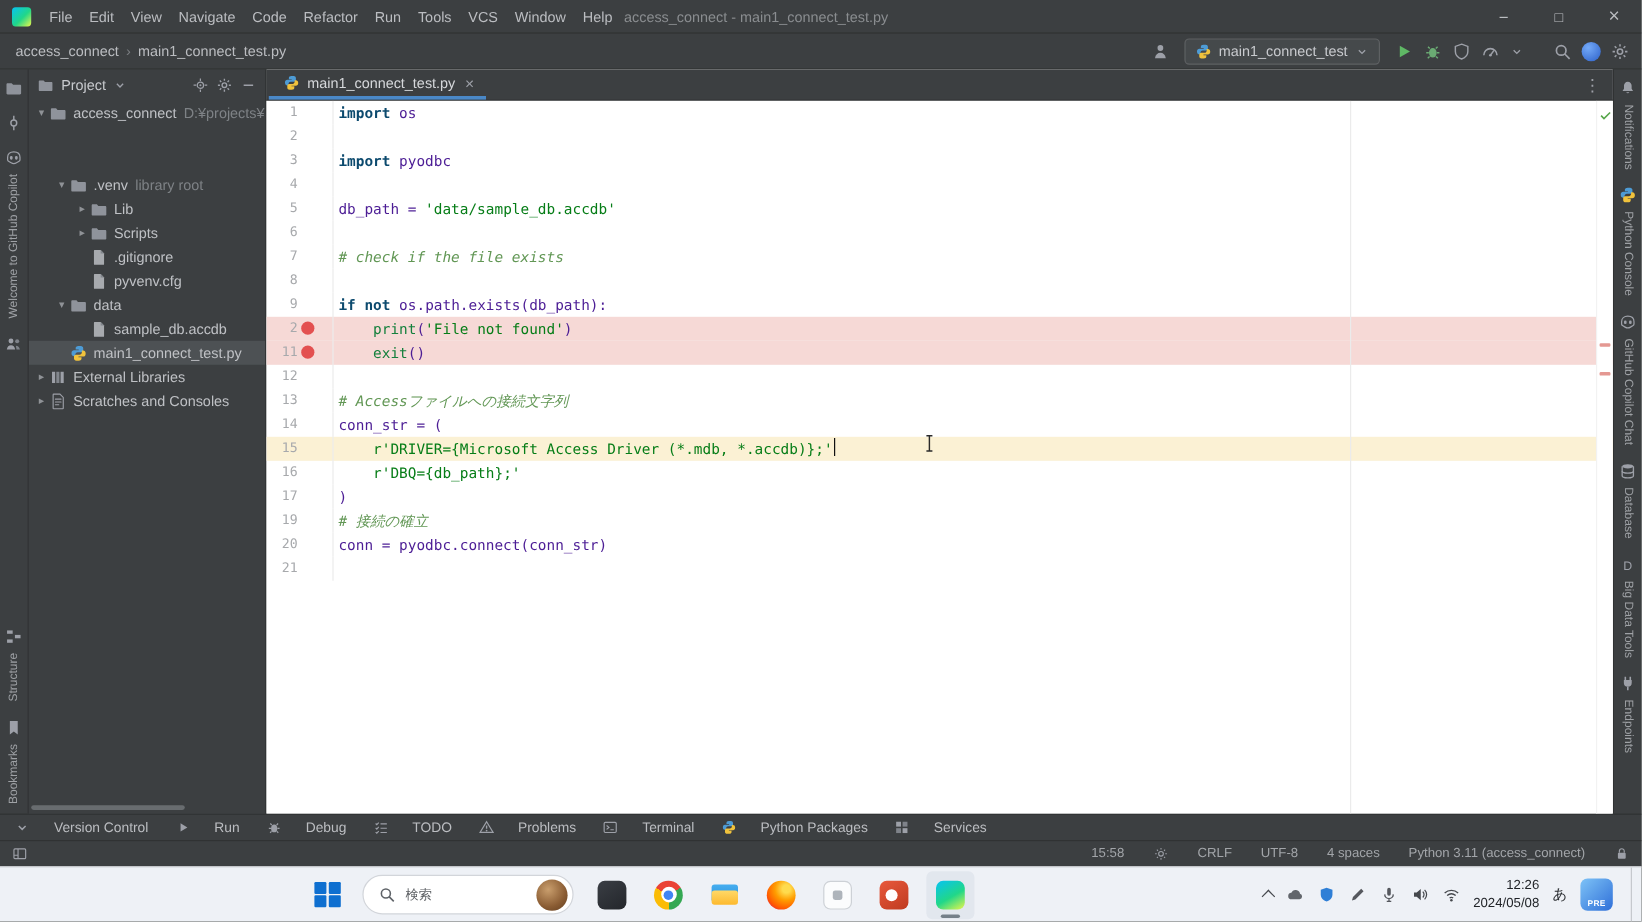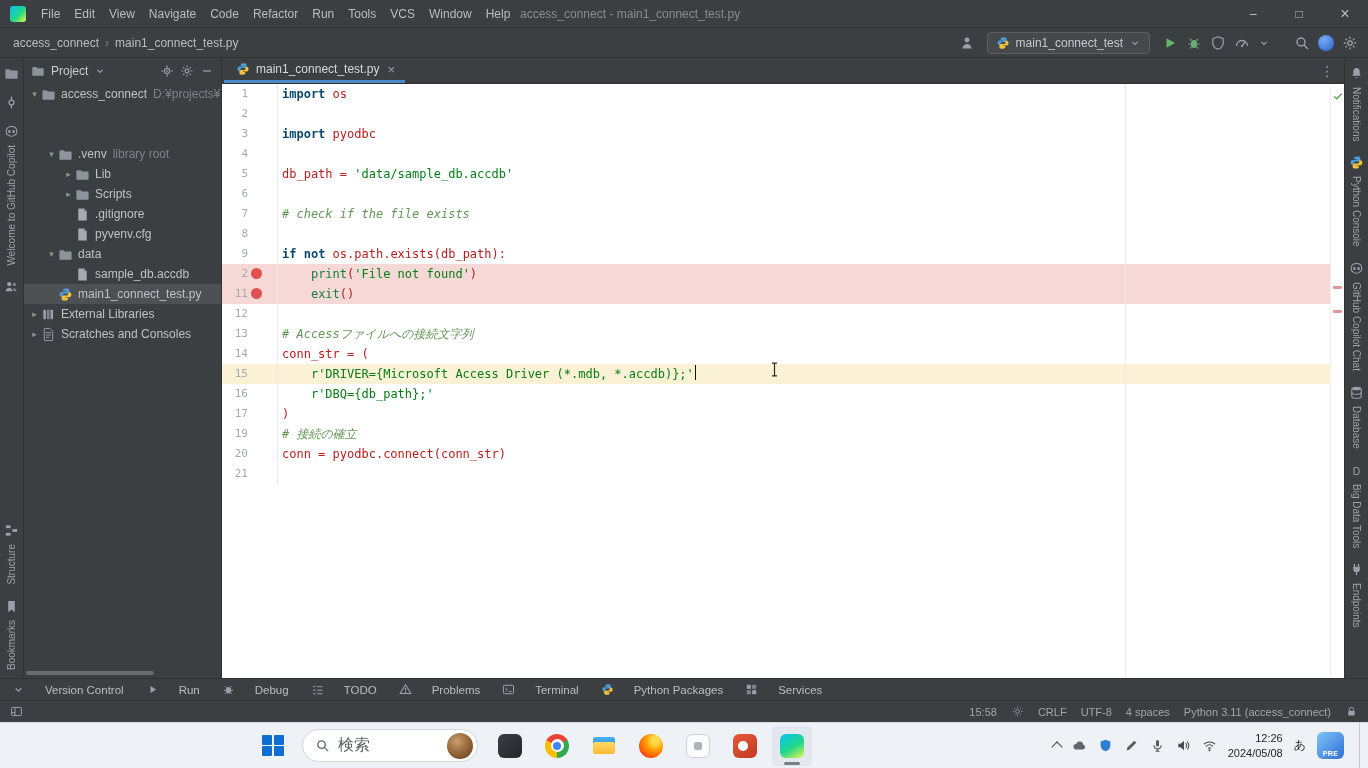--- a/index.html
+++ b/index.html
@@ -66,45 +66,45 @@
 .tab-more::before{content:"⋮"}
 .editor{flex:1;position:relative;overflow:hidden;background:#fff;font-family:"DejaVu Sans Mono",monospace;font-size:12px;line-height:20px}
 .ln{height:20px;display:flex;position:relative}
 .ln.hl-bp{background:#f6d9d6}
 .ln.hl-caret{background:#fbf1d4}
 .g-num{width:26px;flex:none;text-align:right;color:#a7a9ac;font-size:11px;line-height:20px}
 .g-bp{width:18px;flex:none;position:relative}
 .g-bp.on::before{content:"";position:absolute;left:3px;top:4px;width:11px;height:11px;border-radius:50%;background:#e35050}
 .g-fold{width:12px;flex:none;border-right:1px solid #ececec;margin-right:4px}
 .codeline{white-space:pre;color:#1c1c1c}
-.t-p{color:#b91c1c}
+.t-p{color:#4c1d95}
 .t-k{color:#0c4a6e;font-weight:bold}
 .t-s{color:#067d17}
 .t-c{color:#629755;font-style:italic}
 .t-b{color:#15803d}
 .caret-bar{display:inline-block;width:1.5px;height:15px;background:#111;vertical-align:-2px;margin-left:1px}
 .margin-line{position:absolute;top:0;bottom:0;left:903px;width:1px;background:#ebebeb;pointer-events:none}
 .estripe{position:absolute;top:0;right:0;bottom:0;width:14px;background:#fff;border-left:1px solid #f2f2f2}
 .e-check{position:absolute;top:6px;left:1px;width:12px;height:12px}
 .e-mark{position:absolute;left:2px;width:9px;height:3px;border-radius:1px;background:#e49892}
 .ibeam{position:absolute;left:548px;top:278px;width:9px;height:15px;pointer-events:none}
 
 .toolrow{height:22px;flex:none;display:flex;align-items:center;gap:22px;background:#3c3f41;border-top:1px solid #303233;padding:0 12px;font-size:11.5px}
 .tool-item{display:flex;align-items:center;gap:20px;color:#bbbdc1;white-space:nowrap}
 .tool-item .ico{width:13px;height:13px}
 
 .statusbar{height:22px;flex:none;display:flex;align-items:center;background:#3c3f41;border-top:1px solid #303233;padding:0 10px;font-size:11px;color:#a2a5a9}
-.status-right{margin-left:auto;display:flex;align-items:center;gap:14px;white-space:nowrap}
+.status-right{margin-left:auto;display:flex;align-items:flex-start;gap:24px;white-space:nowrap}
 
 .taskbar{height:46px;flex:none;background:#eef1f6;border-top:1px solid #d7dade;display:flex;align-items:center;padding-left:256px;color:#303338}
 .start{width:34px;height:34px;display:flex;align-items:center;justify-content:center;border-radius:5px;flex:none}
 .winlogo{display:grid;grid-template-columns:10px 10px;grid-template-rows:10px 10px;gap:1.6px}
 .winlogo i{background:#0e6fd0;border-radius:1px}
 .searchbox{width:176px;height:33px;border-radius:17px;background:#fff;border:1px solid #d2d5da;display:flex;align-items:center;padding:0 4px 0 12px;gap:8px;margin-left:12px;flex:none}
-.search-label{color:#5c5f63;font-size:16px;flex:1}
+.search-label{color:#5c5f63;font-size:11px;flex:1}
 .search-daily{width:26px;height:26px;border-radius:50%;background:radial-gradient(circle at 38% 32%,#c99e6d,#8a5c33 60%,#5f3d20);flex:none}
 .apps{display:flex;align-items:center;gap:7px;margin-left:12px}
 .tb-app{width:40px;height:40px;display:flex;align-items:center;justify-content:center;border-radius:5px;position:relative;flex:none}
 .tb-app.active{background:#e2e7ee}
 .runbar{position:absolute;bottom:1px;left:50%;transform:translateX(-50%);width:16px;height:3px;border-radius:2px;background:#758089}
 .ai{width:24px;height:24px;position:relative}
 .ai-dark{border-radius:6px;background:linear-gradient(145deg,#3a3e44,#23262b)}
 .ai-chrome{border-radius:50%;background:conic-gradient(from -60deg,#ea4335 0 33%,#34a853 0 66%,#fbbc05 0 100%)}
 .ai-chrome::before{content:"";position:absolute;inset:5.5px;background:#fff;border-radius:50%;z-index:1}
 .ai-chrome::after{content:"";position:absolute;inset:8px;background:#4285f4;border-radius:50%;z-index:2}

